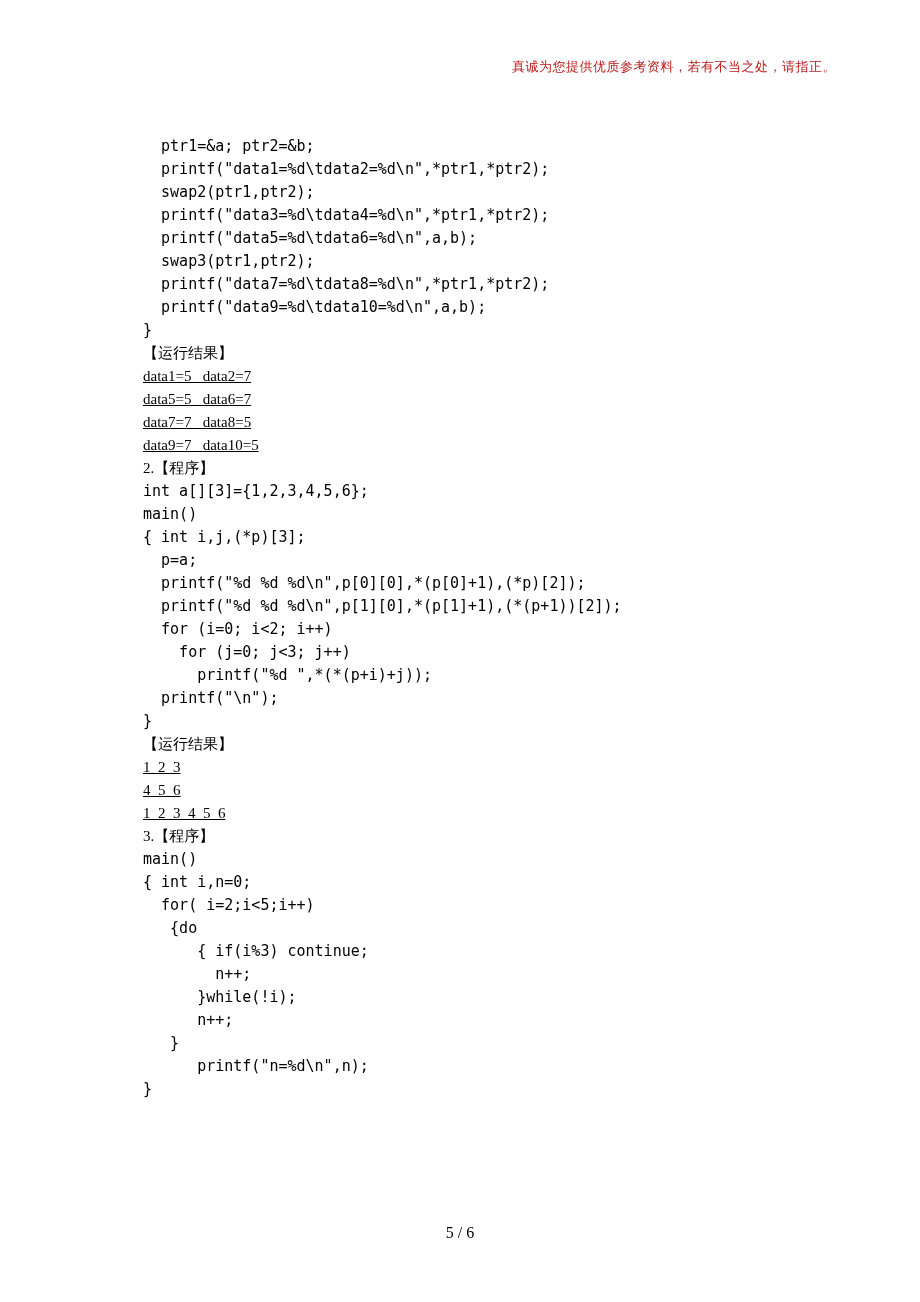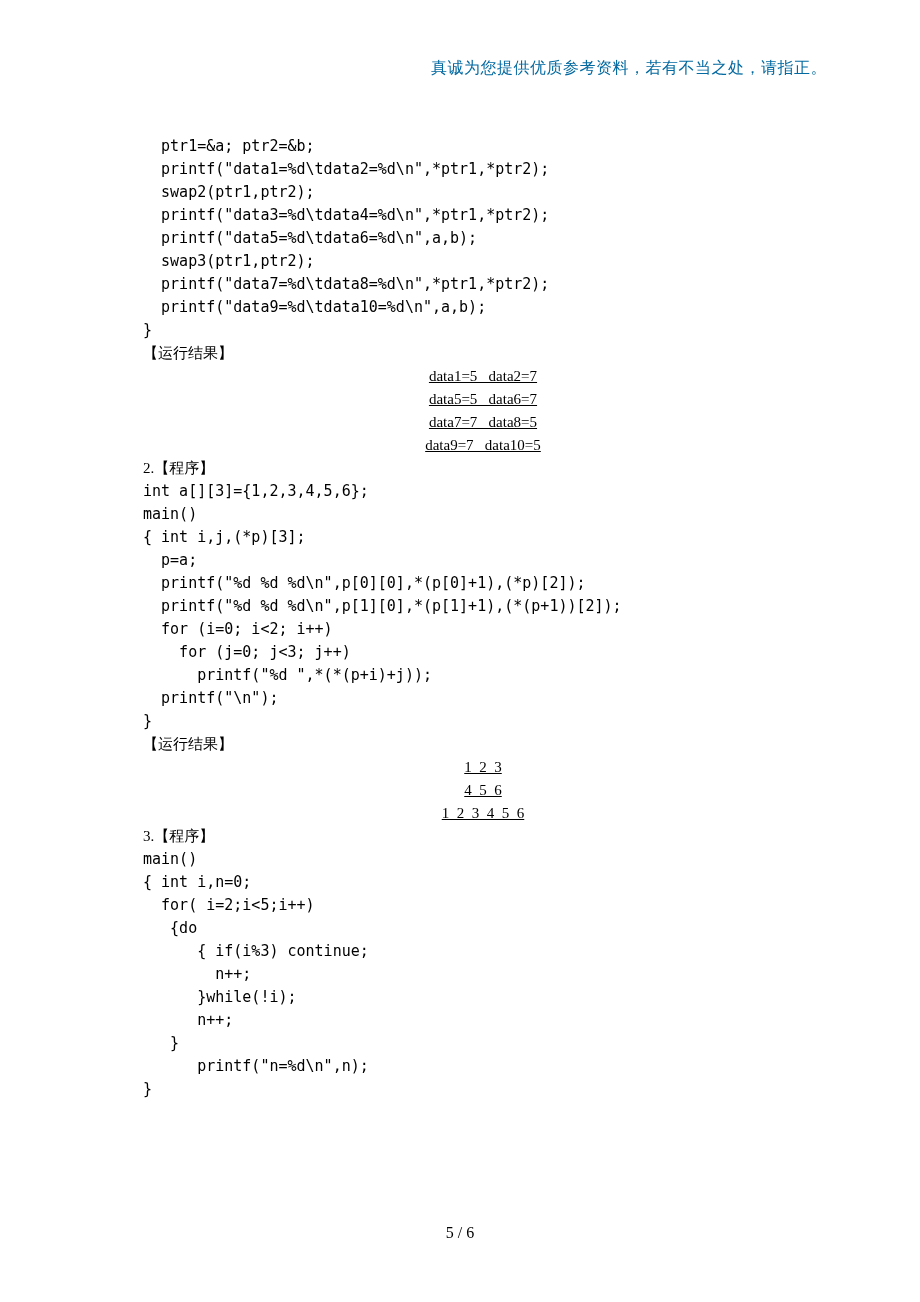--- a/index.html
+++ b/index.html
@@ -10,42 +10,41 @@
     body {
       width: 920px;
       height: 1302px;
       background: #ffffff;
       font-family: "SimSun", "宋体", monospace;
       position: relative;
     }
     .header {
       position: absolute;
       top: 58px;
-      right: 93px;
-      font-size: 16px;
-      color: #0369a1;
+      right: 84px;
+      font-size: 13px;
+      color: #b91c1c;
       letter-spacing: 0.5px;
     }
     .content {
       position: absolute;
       top: 135px;
       left: 135px;
       width: 680px;
       font-size: 15px;
       line-height: 23px;
       color: #000000;
       margin-left: 8px;
     }
     .line {
       white-space: pre;
     }
     .underline {
       text-decoration: underline;
       font-family: "Times New Roman", serif;
-      text-align: center;
     }
     .serif {
       font-family: Liberation Serif, serif;
     }
     .page-number {
       position: absolute;
       bottom: 60px;
       left: 0;
       width: 100%;
       text-align: center;

